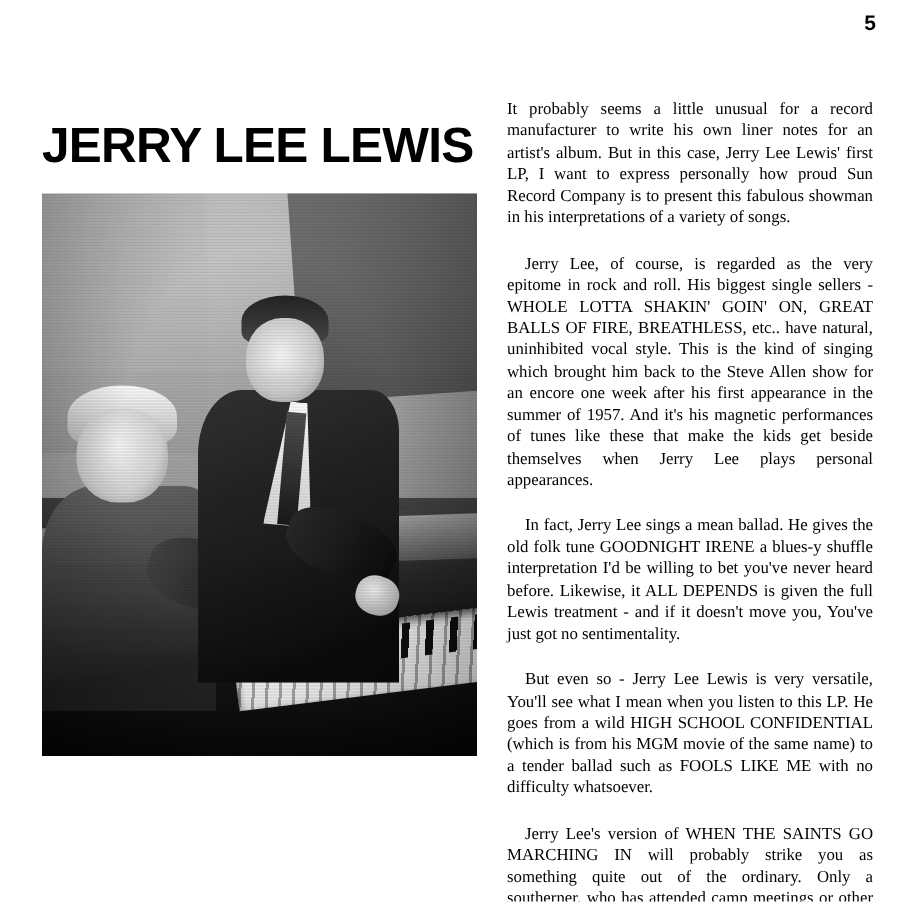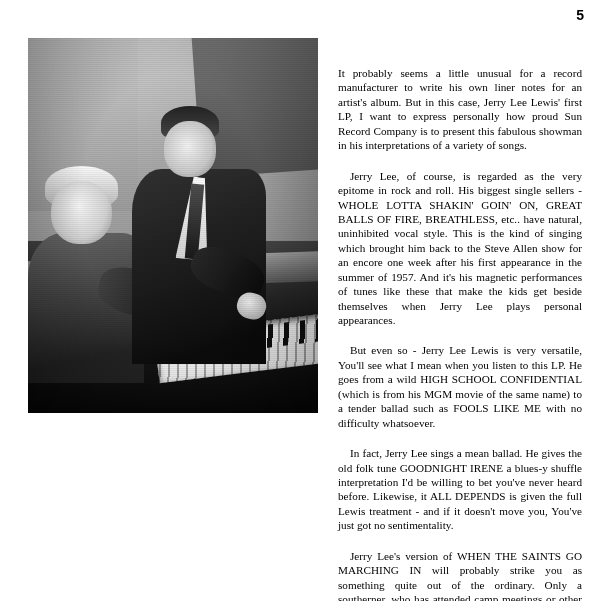--- a/index.html
+++ b/index.html
@@ -225,20 +225,21 @@
 </style>
 </head>
 <body>
 
 <div class="page">
 
   <div class="page-number">5</div>
 
   <div class="left-col">
 
+    <div class="artist-title">JERRY LEE LEWIS</div>
 
     <div class="photo">
       <div class="bg-wall"></div>
       <div class="bg-wall2"></div>
       <div class="dark-panel"></div>
 
       <div class="piano-body"></div>
       <div class="piano-top"></div>
       <div class="keys"></div>
       <div class="keys-black"></div>
@@ -258,19 +259,19 @@
       <div class="man-right-hand"></div>
 
       <div class="grain"></div>
       <div class="vignette"></div>
     </div>
   </div>
 
   <div class="notes">
     <p class="first">It probably seems a little unusual for a record manufacturer to write his own liner notes for an artist's album. But in this case, Jerry Lee Lewis' first LP, I want to express personally how proud Sun Record Company is to present this fabulous showman in his interpretations of a variety of songs.</p>
     <p>Jerry Lee, of course, is regarded as the very epitome in rock and roll. His biggest single sellers - WHOLE LOTTA SHAKIN' GOIN' ON, GREAT BALLS OF FIRE, BREATHLESS, etc.. have natural, uninhibited vocal style. This is the kind of singing which brought him back to the Steve Allen show for an encore one week after his first appearance in the summer of 1957. And it's his magnetic performances of tunes like these that make the kids get beside themselves when Jerry Lee plays personal appearances.</p>
+    <p>In fact, Jerry Lee sings a mean ballad. He gives the old folk tune GOODNIGHT IRENE    a blues-y shuffle interpretation I'd be willing to bet you've never heard before. Likewise, it ALL DEPENDS is given the full Lewis treatment - and if it doesn't move you, You've just got no sentimentality.</p>
     <p>But even so - Jerry Lee Lewis is very versatile, You'll see what I mean when you listen to this LP. He goes from a wild HIGH SCHOOL CONFIDENTIAL (which is from his MGM movie of the same name) to a tender ballad such as FOOLS LIKE ME with no difficulty whatsoever.</p>
-    <p>In fact, Jerry Lee sings a mean ballad. He gives the old folk tune GOODNIGHT IRENE    a blues-y shuffle interpretation I'd be willing to bet you've never heard before. Likewise, it ALL DEPENDS is given the full Lewis treatment - and if it doesn't move you, You've just got no sentimentality.</p>
     <p>Jerry Lee's version of WHEN THE SAINTS GO MARCHING IN  will probably strike you as something quite out of the ordinary. Only a southerner, who has attended camp meetings or other revival-type gatherings, can fully appreciate the quality of terror and abandonment that Jerry Lee gives this selection. Whereas when THE SAINTS GO MARCHING IN, is thought of now mostly as a Dixieland standard, this version goes back to its origin as an authentic fundamentalist religious song.</p>
 
   </div>
 
 </div>
 
 </body></html>

